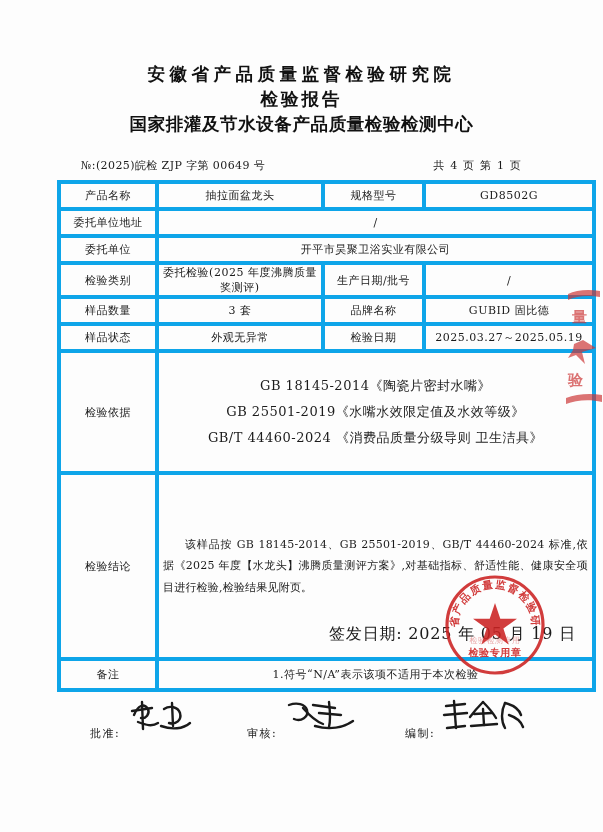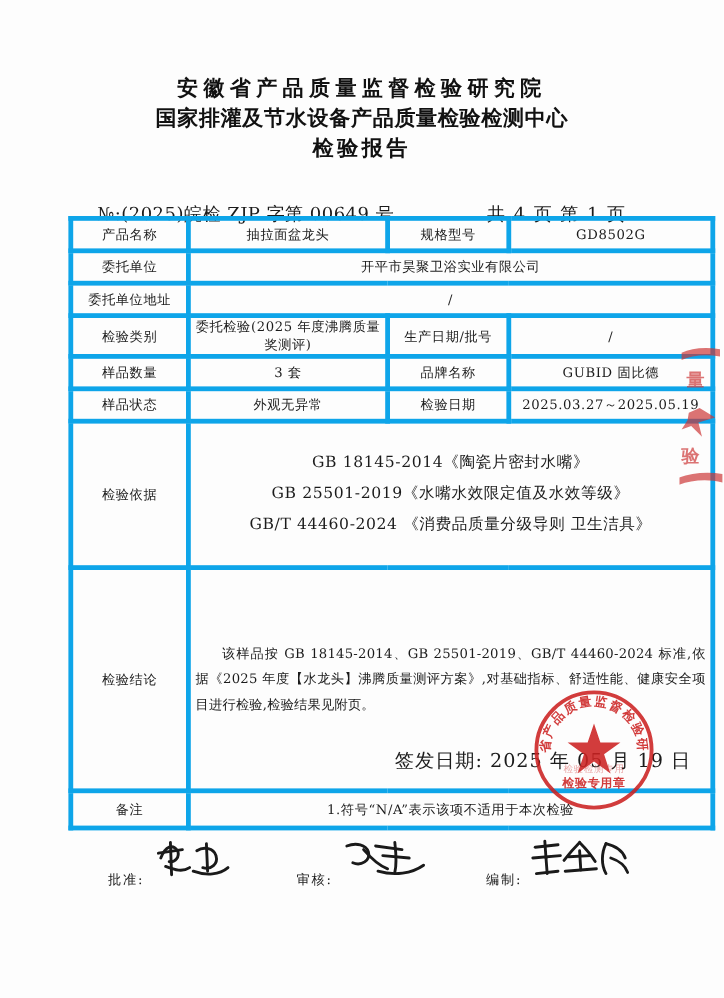--- a/index.html
+++ b/index.html
@@ -43,25 +43,25 @@
 
   
   .refline {
     position: absolute;
     top: 158px;
     left: 57px;
     width: 489px;
     display: flex;
     justify-content: space-between;
     align-items: baseline;
-    font-size: 15px;
+    font-size: 11px;
     color: #1b1b1b;
   }
   .refline .reportno { padding-left: 24px; letter-spacing: 0.4px; }
-  .refline .pageno { padding-right: 24px; letter-spacing: 1.2px; margin-top: 11px; }
+  .refline .pageno { padding-right: 24px; letter-spacing: 1.2px; }
 
   
   table.main {
     position: absolute;
     top: 180px;
     left: 57px;
     width: 489px;
     border-collapse: collapse;
     table-layout: fixed;
   }
@@ -182,44 +182,44 @@
   }
   .sig-ink svg { display: block; overflow: visible; }
 </style>
 </head>
 <body>
 
 <div class="page">
 
   <div class="title-block">
     <div class="title-line l1">安徽省产品质量监督检验研究院</div>
+    <div class="title-line l3">检验报告</div>
     <div class="title-line l2">国家排灌及节水设备产品质量检验检测中心</div>
-    <div class="title-line l3">检验报告</div>
   </div>
 
   <div class="refline">
     <span class="reportno">№:(2025)皖检 ZJP 字第 00649 号</span>
     <span class="pageno">共 4 页  第 1 页</span>
   </div>
 
   <table class="main">
     <tbody>
       <tr class="r-std">
         <td class="lbl">产品名称</td>
         <td class="c2">抽拉面盆龙头</td>
         <td class="c3">规格型号</td>
         <td class="c4">GD8502G</td>
       </tr>
       <tr class="r-std">
+        <td class="lbl small-cjk">委托单位地址</td>
+        <td colspan="3">/</td>
+      </tr>
+      <tr class="r-std">
         <td class="lbl">委托单位</td>
         <td colspan="3">开平市昊聚卫浴实业有限公司</td>
-      </tr>
-      <tr class="r-std">
-        <td class="lbl small-cjk">委托单位地址</td>
-        <td colspan="3">/</td>
       </tr>
       <tr class="r-std">
         <td class="lbl">检验类别</td>
         <td class="c2 small-cjk">委托检验(2025 年度沸腾质量奖测评)</td>
         <td class="c3 small-cjk">生产日期/批号</td>
         <td class="c4">/</td>
       </tr>
       <tr class="r-std">
         <td class="lbl">样品数量</td>
         <td class="c2">3 套</td>

